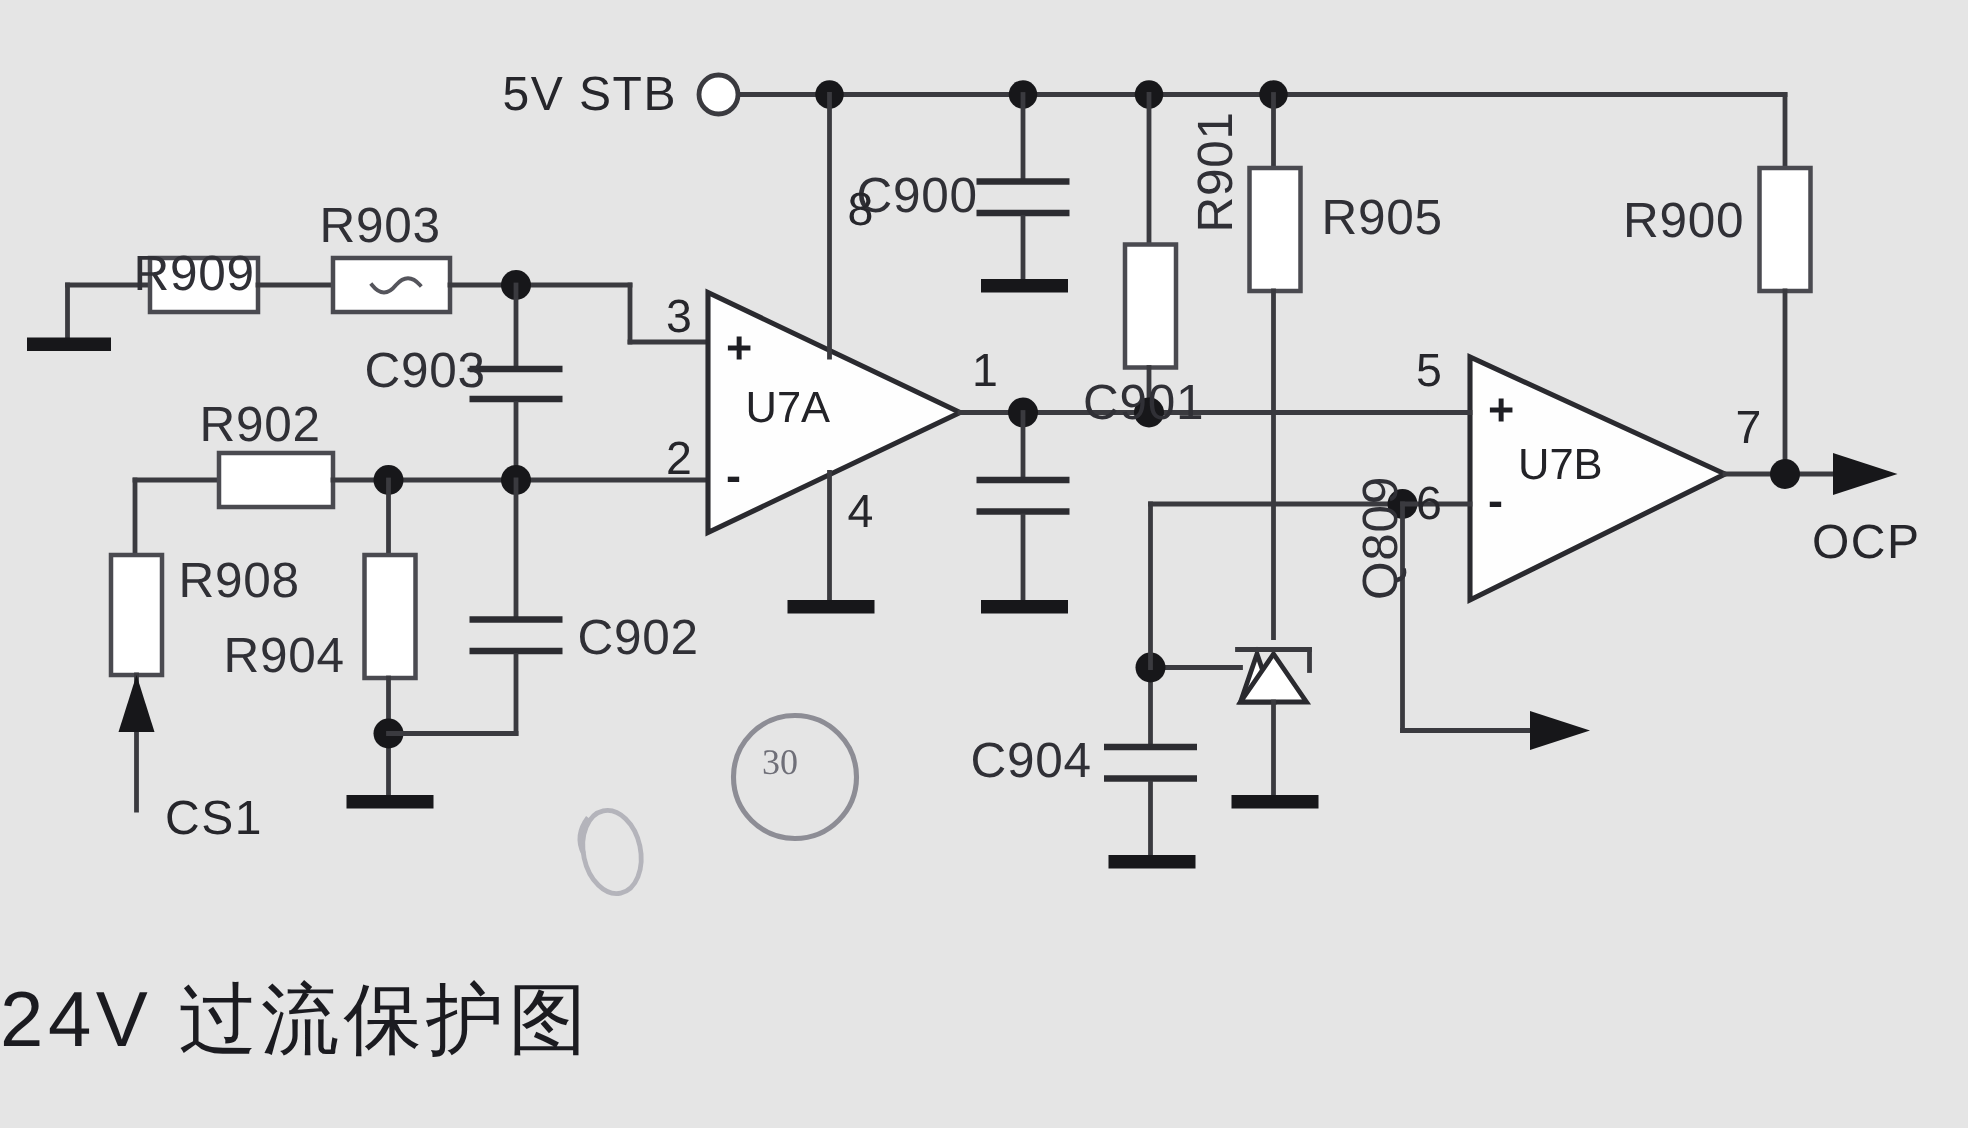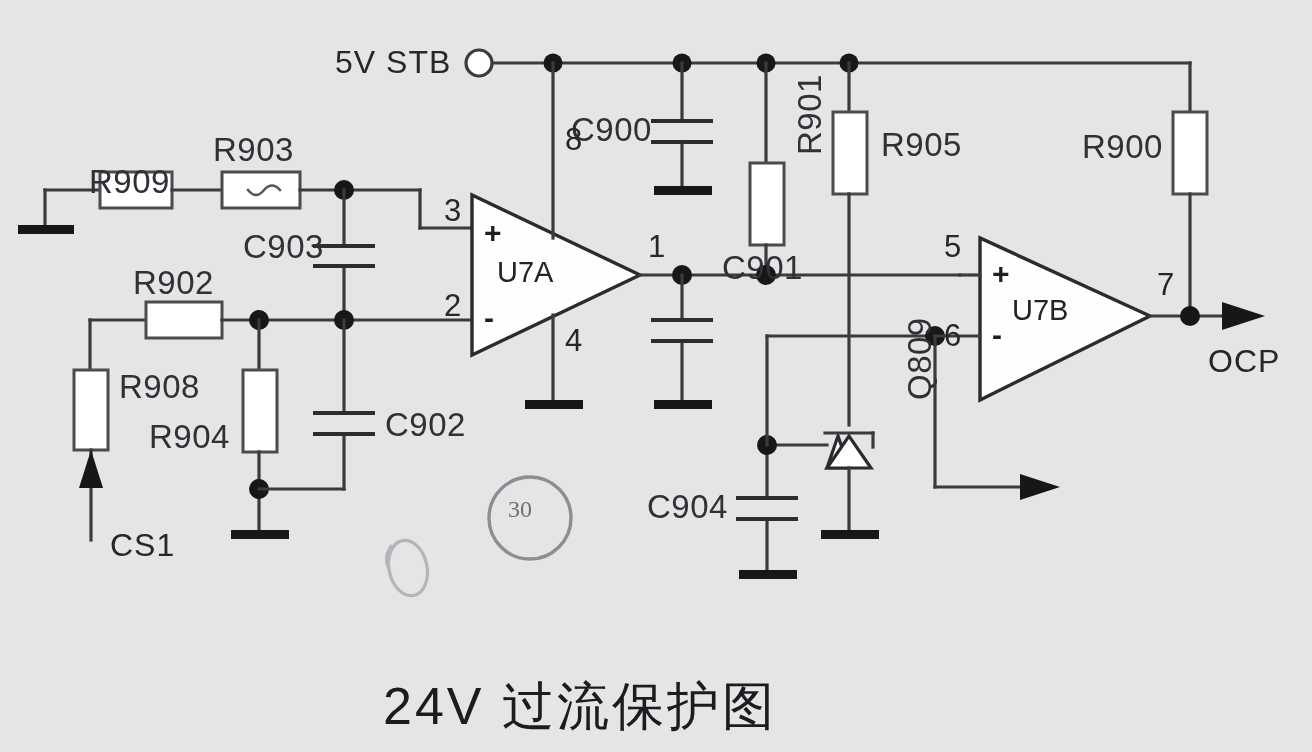--- a/index.html
+++ b/index.html
@@ -119,23 +119,22 @@
     transform: rotate(-90deg);
   }
   .lbl-hand {
     font-size: 24px;
     color: #6f6f78;
     font-family: Liberation Serif, serif;
   }
   .title-text {
     position: absolute;
     left: 0;
-    top: 672px;
+    top: 645px;
     width: 1160px;
-    text-align: center;
     font-family: "Liberation Sans", sans-serif;
     font-size: 52px;
     color: #1b1b20;
     letter-spacing: 3px;
   }
 </style>
 </head>
 <body>
 
 <div id="stage">

